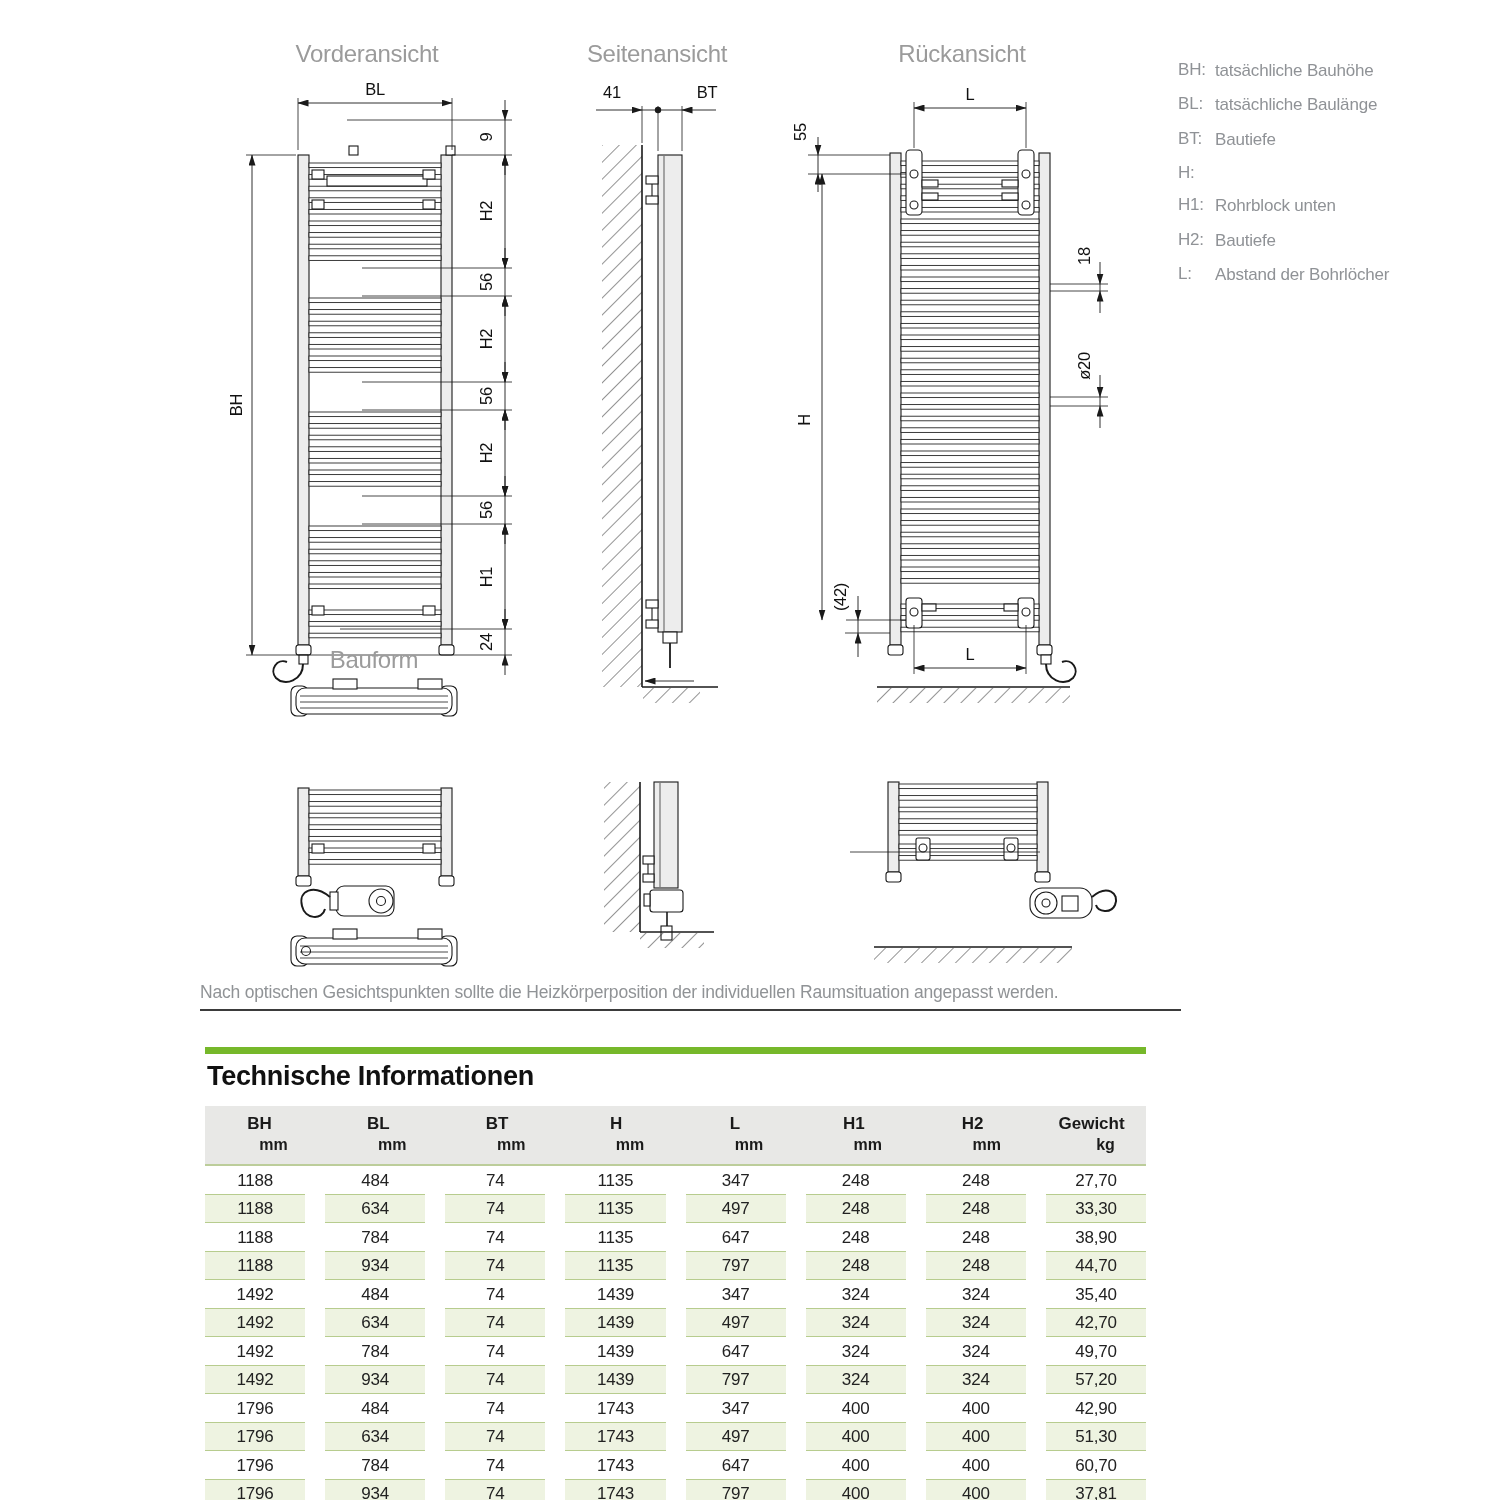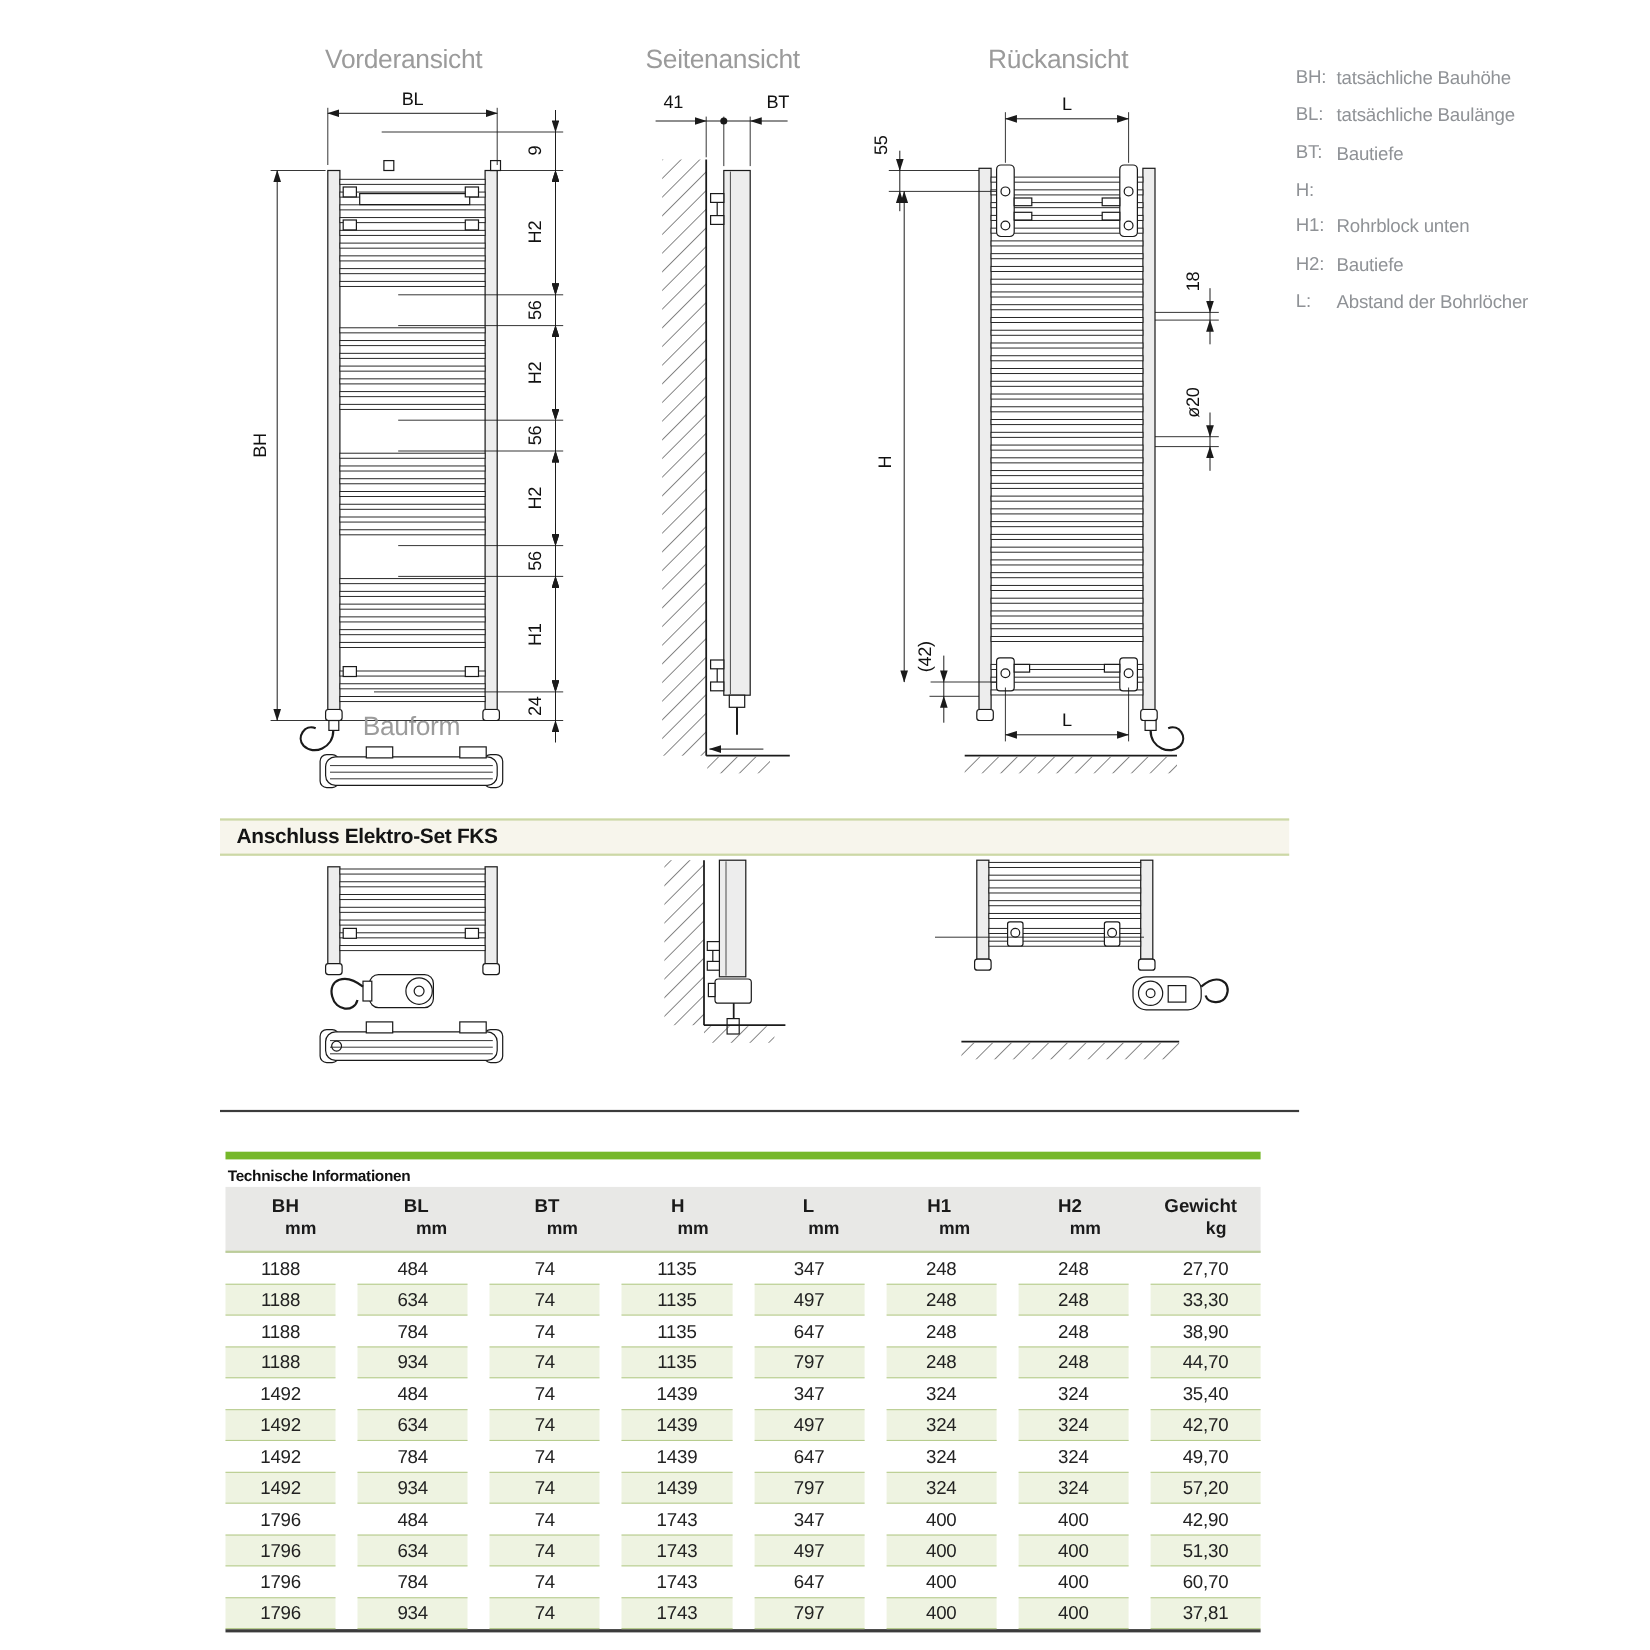--- a/index.html
+++ b/index.html
@@ -24,22 +24,22 @@
         display:flex;align-items:center;}
   .band-title{font-size:19px;font-weight:bold;color:#141414;padding-left:15px;letter-spacing:-0.3px;}
 
   .note{position:absolute;left:200px;top:982px;width:990px;color:#909396;
         font-size:17.5px;letter-spacing:-0.2px;}
   .divider{position:absolute;left:200px;top:1009px;width:981px;height:0;
            border-top:2px solid #3b3b3b;}
 
   .tblwrap{position:absolute;left:205px;top:1047px;width:941px;}
   .greenbar{height:7px;background:var(--green,#76b82a);}
-  .tbl-title{padding:7px 0 0 2px;font-size:14px;font-weight:bold;color:#111;
-             letter-spacing:-0.3px;margin-bottom:2px;}
+  .tbl-title{padding:7px 0 0 2px;font-size:27px;font-weight:bold;color:#111;
+             letter-spacing:-0.3px;margin-bottom:14px;}
   .thead{display:grid;grid-template-columns:repeat(8,1fr);column-gap:10px;
          background:var(--header_bg,#e8e8e6);padding:8px 0;text-align:center;
          border-bottom:2px solid #bccd9a;}
   .hlabel{font-weight:bold;font-size:17px;line-height:20px;}
   .hunit{font-weight:bold;font-size:16px;line-height:22px;padding-left:28px;}
   .tbody{border-bottom:3px solid #3b3b3b;}
   .trow{display:grid;grid-template-columns:repeat(8,1fr);column-gap:20px;}
   .tcell{text-align:center;font-size:17px;line-height:21px;padding:3.5px 0 3px;color:#222;
          letter-spacing:-0.2px;}
   .trow.green .tcell{background:var(--row_green,#eef3e1);
@@ -381,24 +381,22 @@
       <div class="legend-row">
         <span class="legend-term">H2:</span>
         <span class="legend-desc">Bautiefe</span>
       </div>
       <div class="legend-row">
         <span class="legend-term">L:</span>
         <span class="legend-desc">Abstand der Bohrlöcher</span>
       </div>
     </div>
 
-  <div class="band">
-    <span class="band-title">Anschluss Elektro-Set FKS</span>
-  </div>
-
+
+  <div class="note">Nach optischen Gesichtspunkten sollte die Heizkörperposition der individuellen Raumsituation angepasst werden.</div>
   <div class="divider"></div>
 
   <div class="tblwrap">
     <div class="greenbar"></div>
     <div class="tbl-title">Technische Informationen</div>
     <div class="thead" id="thead">
         <div>
           <div class="hlabel">BH</div>
           <div class="hunit">mm</div>
         </div>

